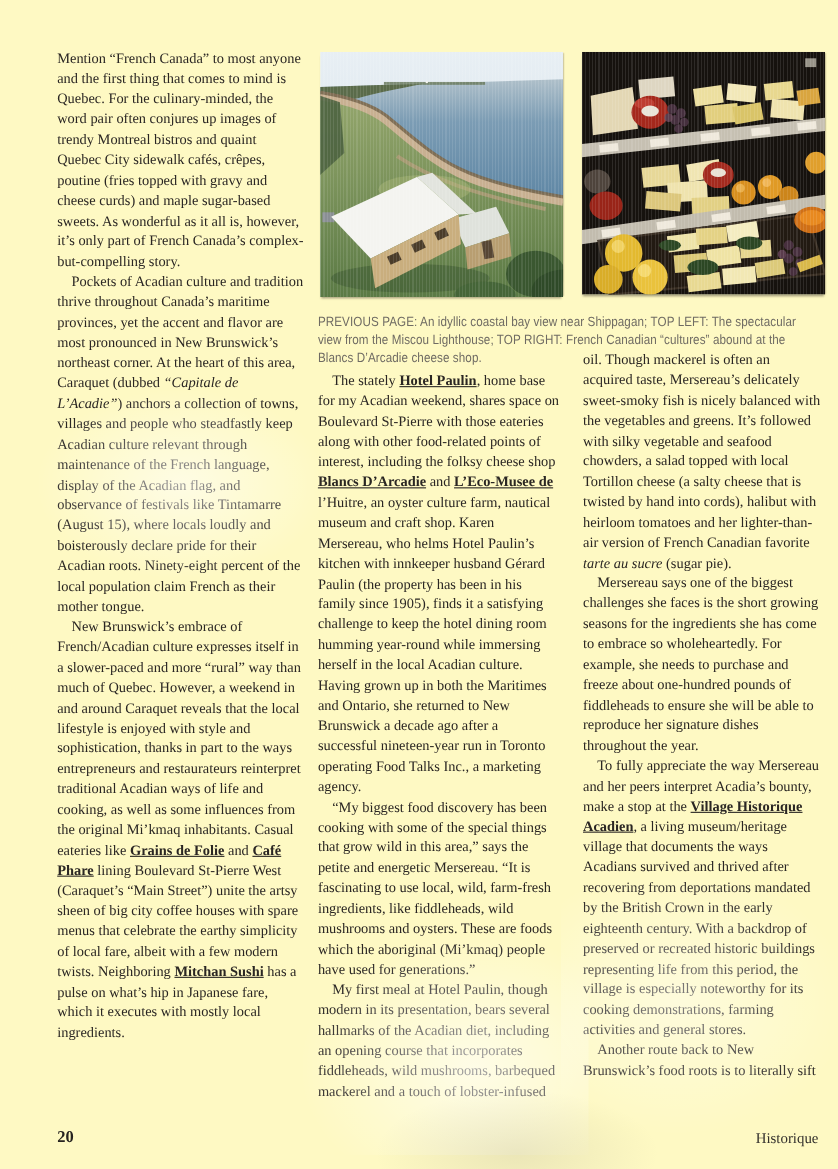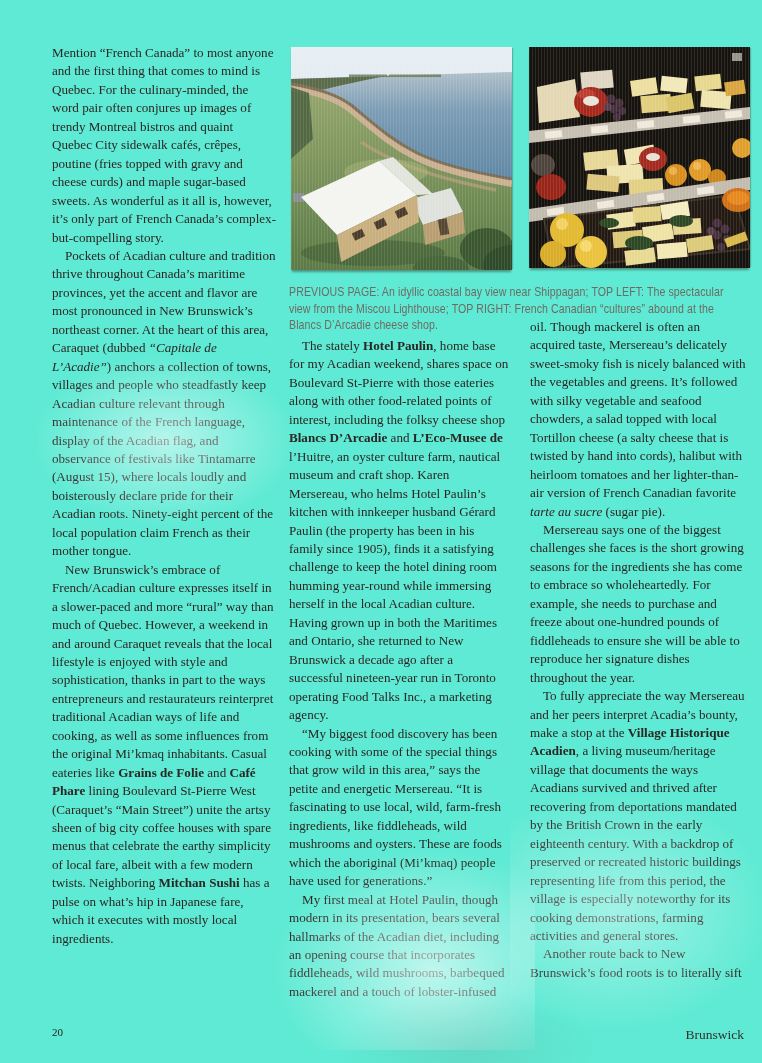--- a/index.html
+++ b/index.html
@@ -1,45 +1,45 @@
 <!DOCTYPE html>
 <html lang="en"><head>
 <meta charset="utf-8">
 <style>
   * { margin:0; padding:0; box-sizing:border-box; }
   html,body { background:#e9e7e4; }
   .page {
     position:relative; width:762px; height:1063px; margin:0 auto;
-    background:#5eead4; overflow:hidden;
+    background:#fef9c3; overflow:hidden;
     font-family:"Liberation Serif", serif; color:#2a2623;
   }
   .col { position:absolute; font-size:13.1px; line-height:18.45px; text-align:left; hyphens:auto; }
   .col p { text-indent:0; }
   .col p.ind { text-indent:13px; }
-  .b { font-weight:bold; }
+  .b { font-weight:bold;text-decoration:underline; }
   .i { font-style:italic; }
   #col-left  { left:52px;  top:44px;  width:224px; }
   #col-mid   { left:289px; top:337px; width:221px; }
   #col-right { left:530px; top:318px; width:216px; }
 
   .photo { position:absolute; overflow:hidden;
            box-shadow:0 3px 2px -1px rgba(55,45,35,.45), 2px 0 1px -1px rgba(55,45,35,.25); }
   #photo-left  { left:291px; top:47px; width:221px; height:223px; }
   #photo-right { left:529px; top:47px; width:221px; height:221px; }
   .photo svg { display:block; }
   .scanlines { position:absolute; inset:0; pointer-events:none;
     background:repeating-linear-gradient(90deg, rgba(255,255,255,.10) 0 1px, rgba(0,0,0,0) 1px 3px); }
 
   .caption {
     position:absolute; left:289px; top:284px; width:520px;
     font-family:"Liberation Sans", sans-serif; font-size:12.1px; line-height:16.6px;
     color:#6f6b63; letter-spacing:.1px;
     transform:scaleX(.875); transform-origin:left top;
   }
-  .footer-num { position:absolute; left:52px; top:1026px; font-size:11px; font-weight:normal; color:#262320; }
+  .footer-num { position:absolute; left:52px; top:1026px; font-size:15px; font-weight:bold; color:#262320; }
   .footer-mag { position:absolute; right:18px; top:1027px; font-size:13.5px; color:#33302c; }
 
   .fade { position:absolute; pointer-events:none; }
   #fade-1 { left:35px;  top:355px; width:260px; height:170px;
             background:radial-gradient(ellipse at 50% 50%, rgba(255,255,255,.55), rgba(255,255,255,0) 72%); }
   #fade-2 { left:275px; top:850px; width:260px; height:200px;
             background:radial-gradient(ellipse at 60% 60%, rgba(255,255,255,.60), rgba(255,255,255,0) 72%); }
   #fade-3 { left:510px; top:790px; width:260px; height:240px;
             background:radial-gradient(ellipse at 40% 50%, rgba(255,255,255,.42), rgba(255,255,255,0) 72%); }
   #smudge { left:340px; top:990px; width:260px; height:73px;
@@ -215,20 +215,20 @@
     </div>
 
   <div class="col" id="col-right">
       <p><span>oil. Though mackerel is often an acquired taste, Mersereau’s delicately sweet-smoky fish is nicely balanced with the vegetables and greens. It’s followed with silky vegetable and seafood chowders, a salad topped with local Tortillon cheese (a salty cheese that is twisted by hand into cords), halibut with heirloom tomatoes and her lighter-than-air version of French Canadian favorite </span><span class="i">tarte au sucre</span><span> (sugar pie).</span></p>
       <p class="ind"><span>Mersereau says one of the biggest challenges she faces is the short growing seasons for the ingredients she has come to embrace so wholeheartedly. For example, she needs to purchase and freeze about one-hundred pounds of fiddleheads to ensure she will be able to reproduce her signature dishes throughout the year.</span></p>
       <p class="ind"><span>To fully appreciate the way Mersereau and her peers interpret Acadia’s bounty, make a stop at the </span><span class="b">Village Historique Acadien</span><span>, a living museum/heritage village that documents the ways Acadians survived and thrived after recovering from deportations mandated by the British Crown in the early eighteenth century. With a backdrop of preserved or recreated historic buildings representing life from this period, the village is especially noteworthy for its cooking demonstrations, farming activities and general stores.</span></p>
       <p class="ind"><span>Another route back to New Brunswick’s food roots is to literally sift</span></p>
     </div>
 
   <div class="footer-num">20</div>
-  <div class="footer-mag">Brunswick</div>
+  <div class="footer-mag">Historique</div>
 
   <div class="fade" id="fade-1"></div>
   <div class="fade" id="fade-2"></div>
   <div class="fade" id="fade-3"></div>
   <div class="fade" id="smudge"></div>
 
 </div>
 
 </body></html>

